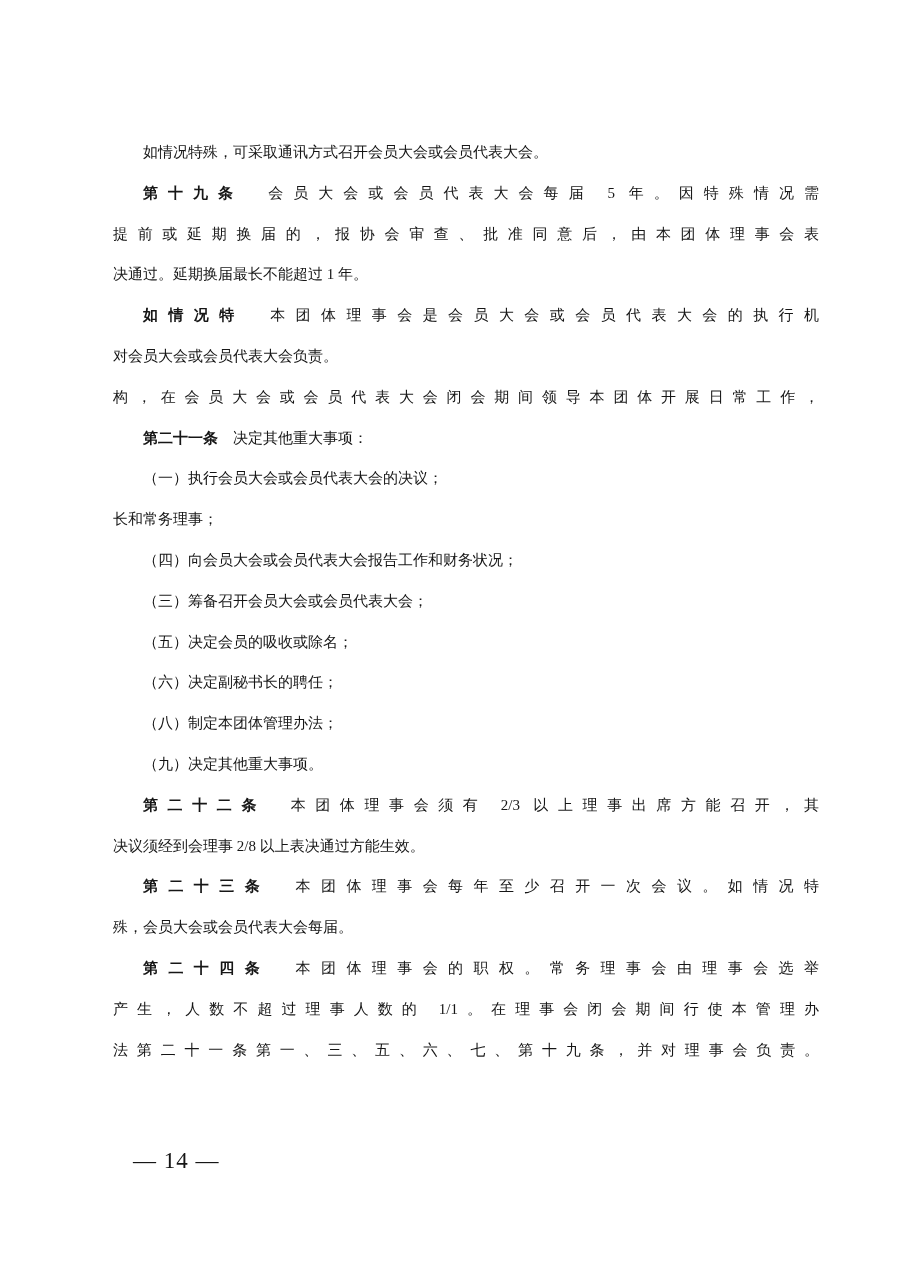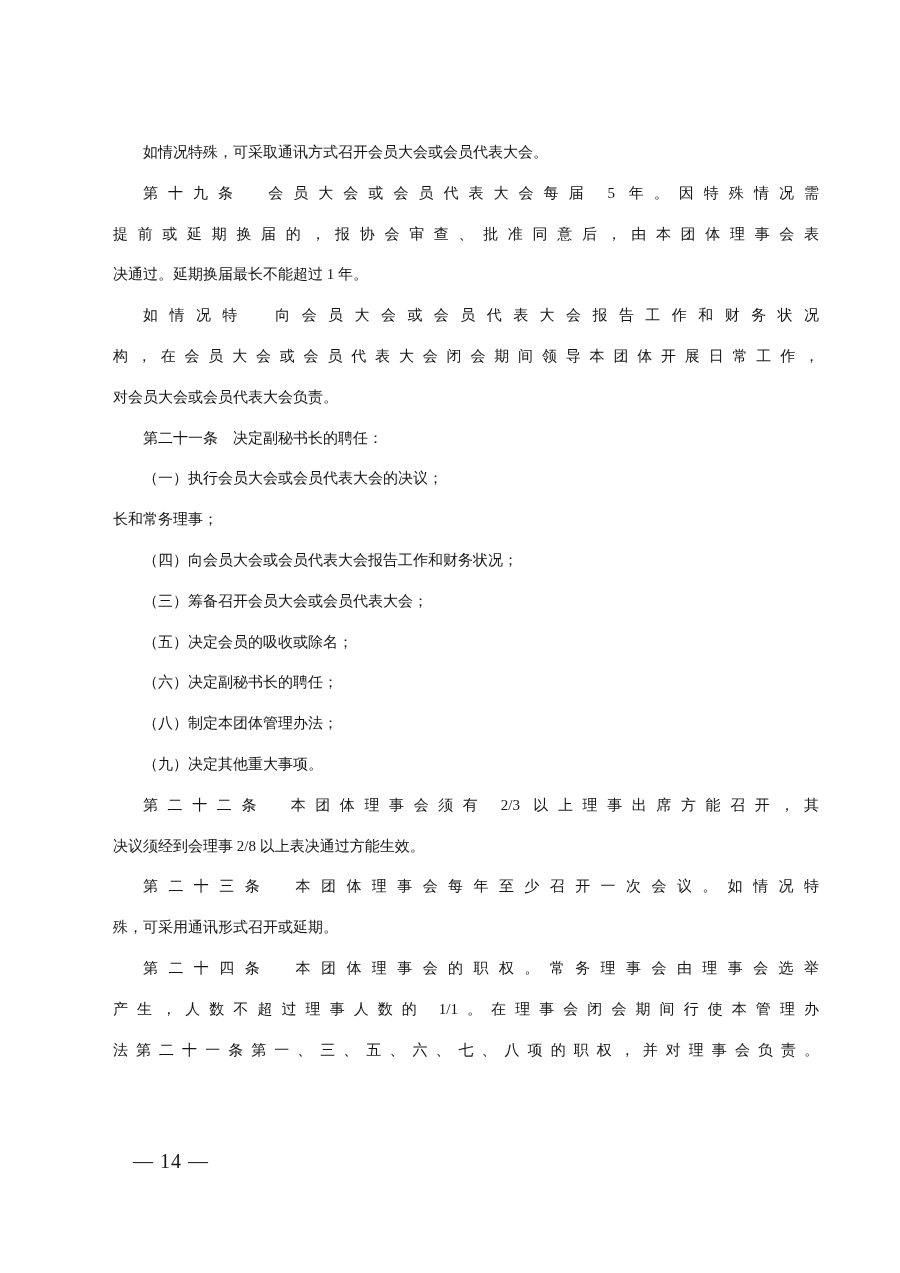--- a/index.html
+++ b/index.html
@@ -18,63 +18,63 @@
     font-size:15px;
     line-height:40.8px;
     text-align:left;
   }
   .line{white-space:normal;}
   .indent{text-indent:2em;}
   .just{
     text-align:justify;
     text-align-last:justify;
   }
-  .b{font-weight:normal;margin-top:32px;}
+  .b{font-weight:bold;margin-top:32px;}
   .footer{
     position:absolute;
     left:133px;top:1148px;
-    font-size:20px;
+    font-size:23px;
     line-height:26px;
     color:#161616;
     letter-spacing:1px;
   }
 </style>
 </head>
 <body>
 
 <div class="page">
   <div class="body-text">
 
     <div class="line indent">如情况特殊，可采取通讯方式召开会员大会或会员代表大会。</div>
 
     <div class="line indent just"><span class="b">第十九条</span><span>　会员大会或会员代表大会每届 5 年。因特殊情况需</span></div>
     <div class="line just">提前或延期换届的，报协会审查、批准同意后，由本团体理事会表</div>
     <div class="line">决通过。延期换届最长不能超过 1 年。</div>
 
-    <div class="line indent just"><span class="b">如情况特</span><span>　向会员大会或会员代表大会报告工作和财务状况</span></div>
+    <div class="line indent just"><span class="b">如情况特</span><span>　本团体理事会是会员大会或会员代表大会的执行机</span></div>
+    <div class="line">对会员大会或会员代表大会负责。</div>
     <div class="line just">构，在会员大会或会员代表大会闭会期间领导本团体开展日常工作，</div>
-    <div class="line">对会员大会或会员代表大会负责。</div>
 
-    <div class="line indent"><span class="b">第二十一条</span><span>　决定副秘书长的聘任：</span></div>
+    <div class="line indent"><span class="b">第二十一条</span><span>　决定其他重大事项：</span></div>
 
     <div class="line indent">（一）执行会员大会或会员代表大会的决议；</div>
     <div class="line">长和常务理事；</div>
     <div class="line indent">（四）向会员大会或会员代表大会报告工作和财务状况；</div>
     <div class="line indent">（三）筹备召开会员大会或会员代表大会；</div>
     <div class="line indent">（五）决定会员的吸收或除名；</div>
     <div class="line indent">（六）决定副秘书长的聘任；</div>
     <div class="line indent">（八）制定本团体管理办法；</div>
     <div class="line indent">（九）决定其他重大事项。</div>
 
     <div class="line indent just"><span class="b">第二十二条</span><span>　本团体理事会须有 2/3 以上理事出席方能召开，其</span></div>
     <div class="line">决议须经到会理事 2/8 以上表决通过方能生效。</div>
 
     <div class="line indent just"><span class="b">第二十三条</span><span>　本团体理事会每年至少召开一次会议。如情况特</span></div>
-    <div class="line">殊，可采用通讯形式召开或延期。</div>
+    <div class="line">殊，会员大会或会员代表大会每届。</div>
 
     <div class="line indent just"><span class="b">第二十四条</span><span>　本团体理事会的职权。常务理事会由理事会选举</span></div>
     <div class="line just">产生，人数不超过理事人数的 1/1。在理事会闭会期间行使本管理办</div>
-    <div class="line just">法第二十一条第一、三、五、六、七、八项的职权，并对理事会负责。</div>
+    <div class="line just">法第二十一条第一、三、五、六、七、第十九条，并对理事会负责。</div>
 
   </div>
 
   <div class="footer">— 14 —</div>
 </div>
 
 </body></html>

